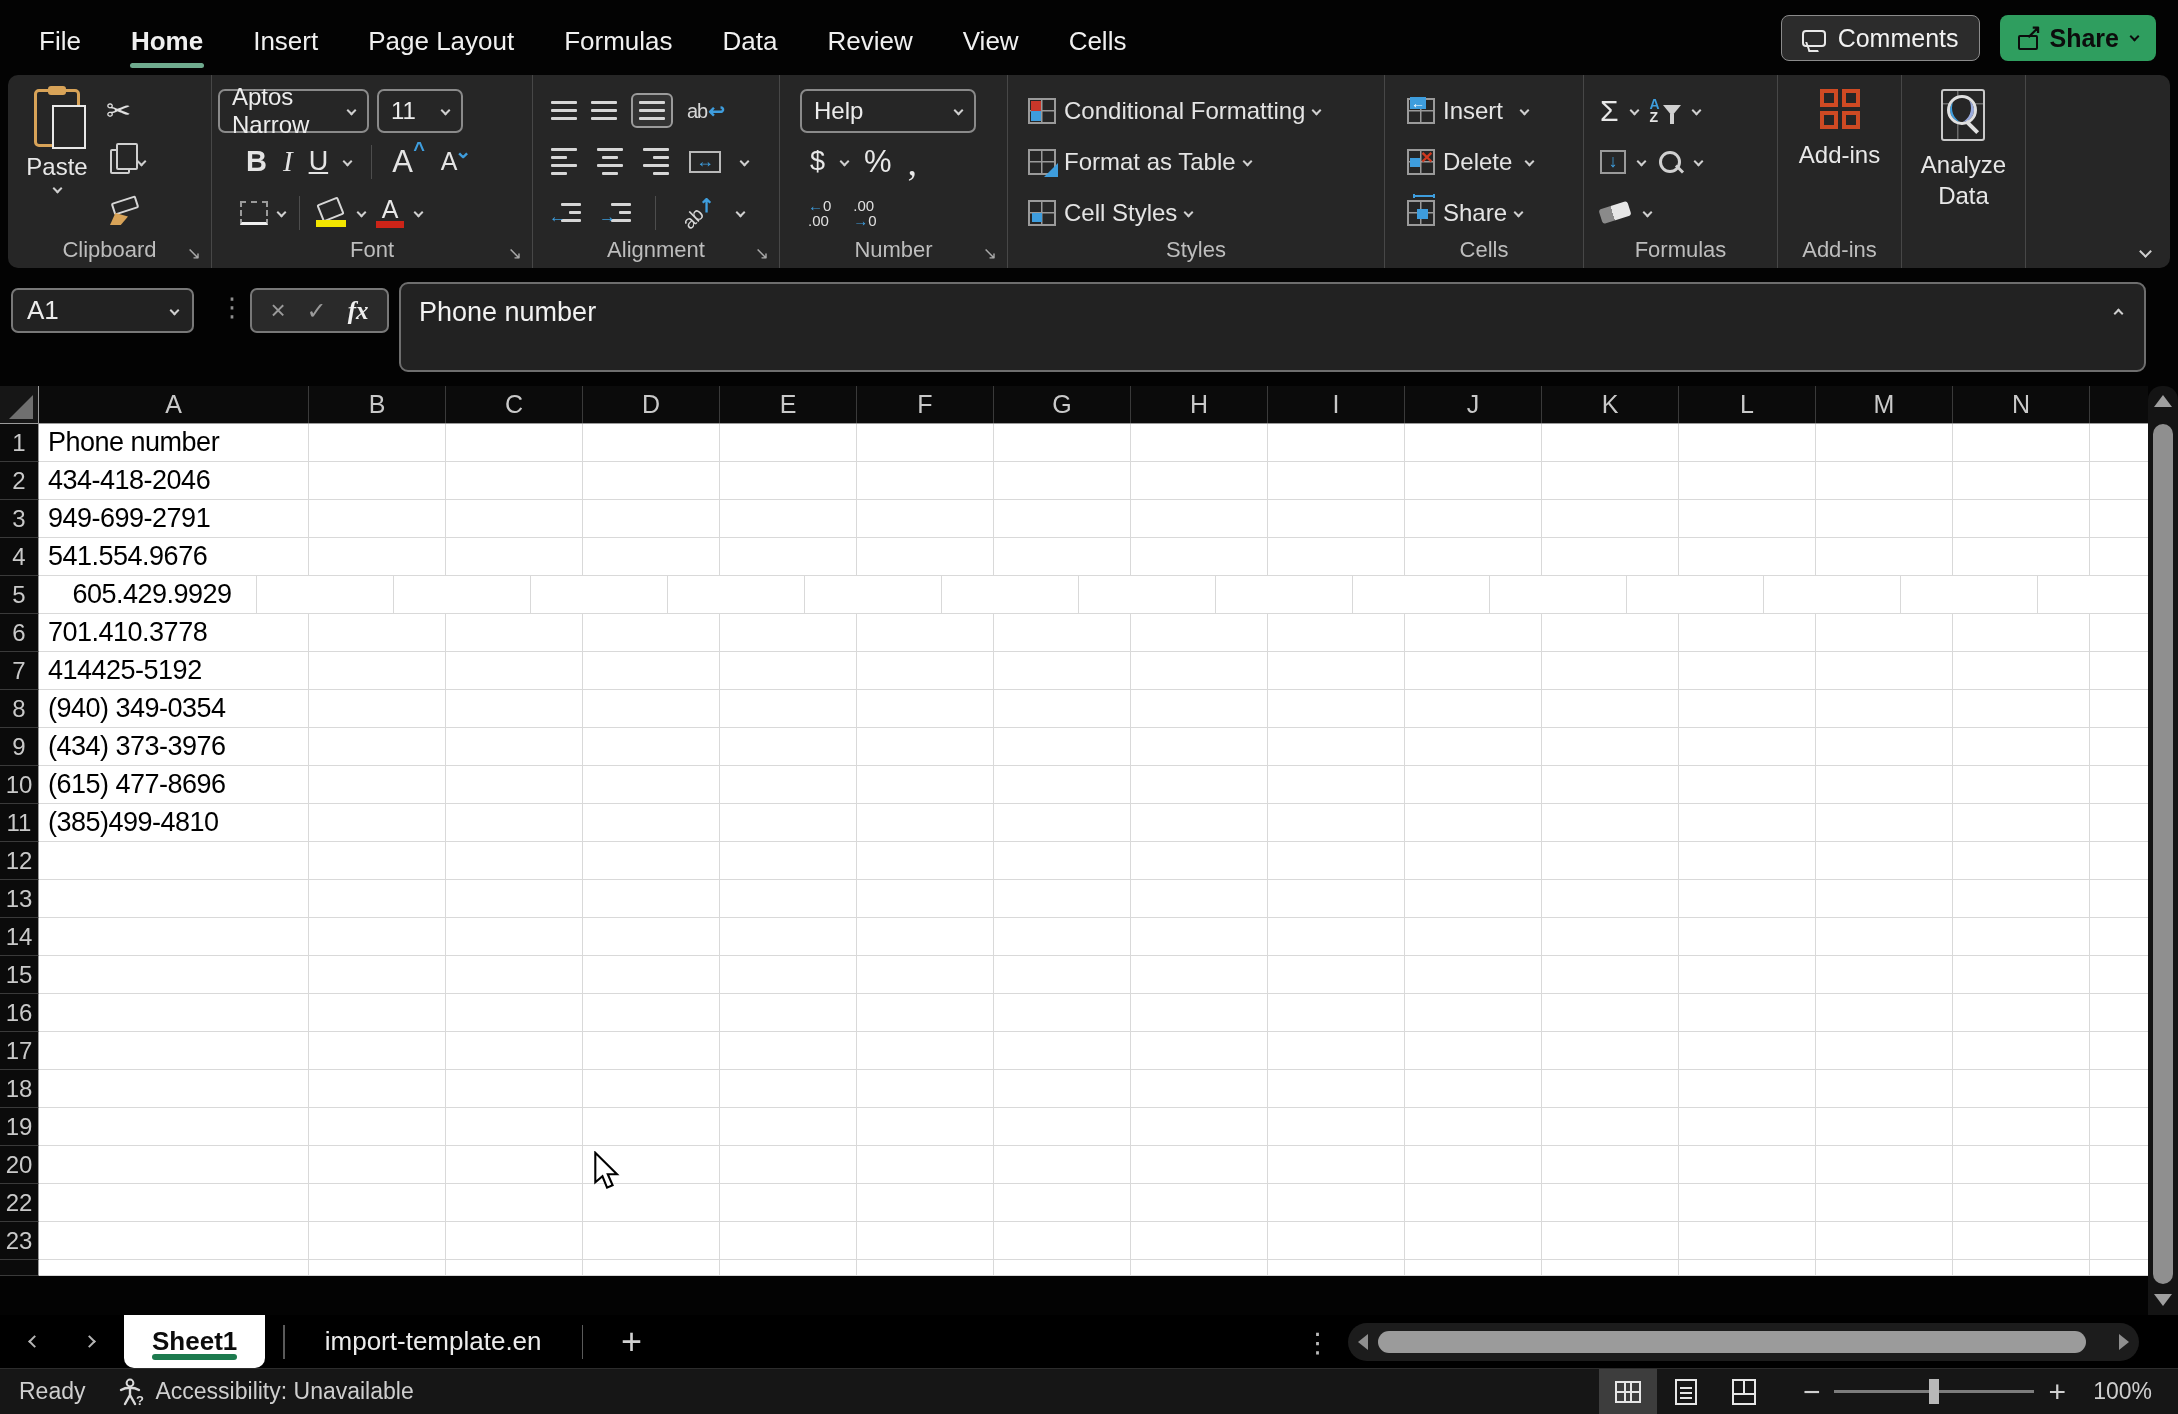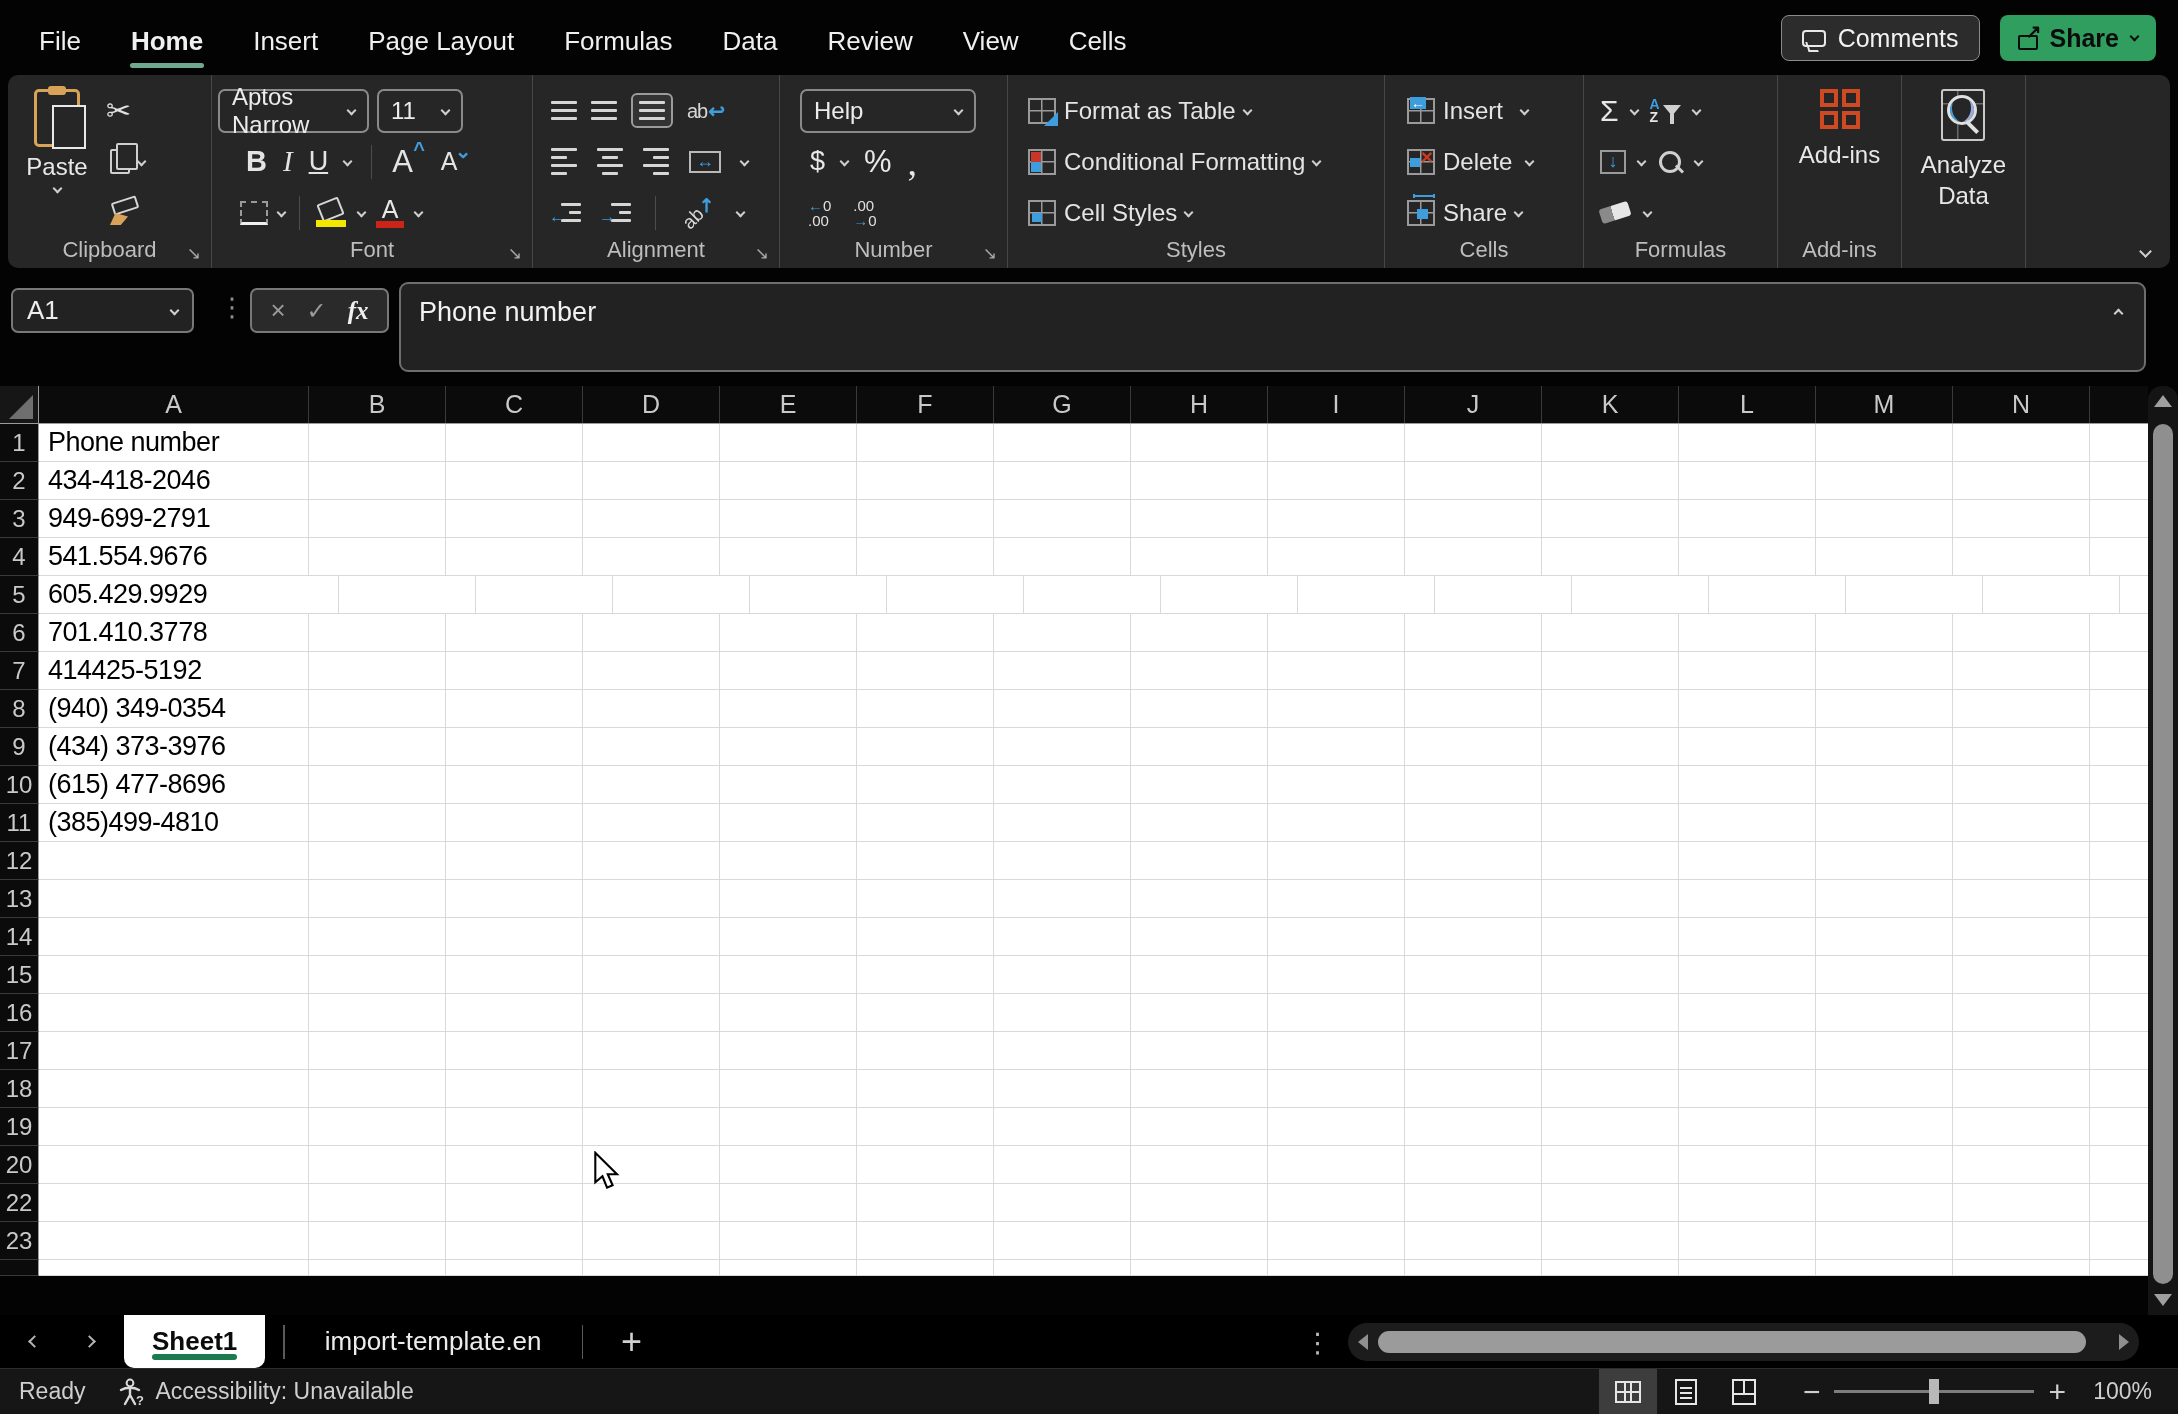--- a/index.html
+++ b/index.html
@@ -371,30 +371,30 @@
     <div class="rrow" style="padding-left:22px;gap:22px">
       <span class="incdec"><b>←</b>0<br>.00</span>
       <span class="incdec">.00<br><b>→</b>0</span>
     </div>
     <span class="grp-label">Number</span>
     <span class="lau"></span>
   </div>
 
   <div class="grp" style="width:377px;padding-left:14px">
     <div class="rrow rbtn">
-      <span class="mini-grid ic-fat"></span>
-      <span>Format as Table</span>
-      <span class="chv sm"></span>
-    </div>
-    <div class="rrow rbtn">
       <span class="mini-grid ic-cf">
           <span class="c1 red"></span>
           <span class="c1 blue"></span>
         </span>
       <span>Conditional Formatting</span>
+      <span class="chv sm"></span>
+    </div>
+    <div class="rrow rbtn">
+      <span class="mini-grid ic-fat"></span>
+      <span>Format as Table</span>
       <span class="chv sm"></span>
     </div>
     <div class="rrow rbtn">
       <span class="mini-grid ic-cs"></span>
       <span>Cell Styles</span>
       <span class="chv sm"></span>
     </div>
     <span class="grp-label">Styles</span>
   </div>
 
@@ -575,21 +575,21 @@
           <div class="cell" style="width: 137px;"></div>
           <div class="cell" style="width: 137px;"></div>
           <div class="cell" style="width: 137px;"></div>
           <div class="cell" style="width: 137px;"></div>
           <div class="cell" style="width: 137px;"></div>
           <div class="cell" style="width: 137px;"></div>
           <div class="cell" style="width: 137px;"></div>
         </div>
         <div class="grow">
           <div class="rowh">5</div>
-          <div class="cell" style="width: 300px;">605.429.9929</div>
+          <div class="cell" style="width: 218px; text-align: center;">605.429.9929</div>
           <div class="cell" style="width: 137px;"></div>
           <div class="cell" style="width: 137px;"></div>
           <div class="cell" style="width: 137px;"></div>
           <div class="cell" style="width: 137px;"></div>
           <div class="cell" style="width: 137px;"></div>
           <div class="cell" style="width: 137px;"></div>
           <div class="cell" style="width: 137px;"></div>
           <div class="cell" style="width: 137px;"></div>
           <div class="cell" style="width: 137px;"></div>
           <div class="cell" style="width: 137px;"></div>

